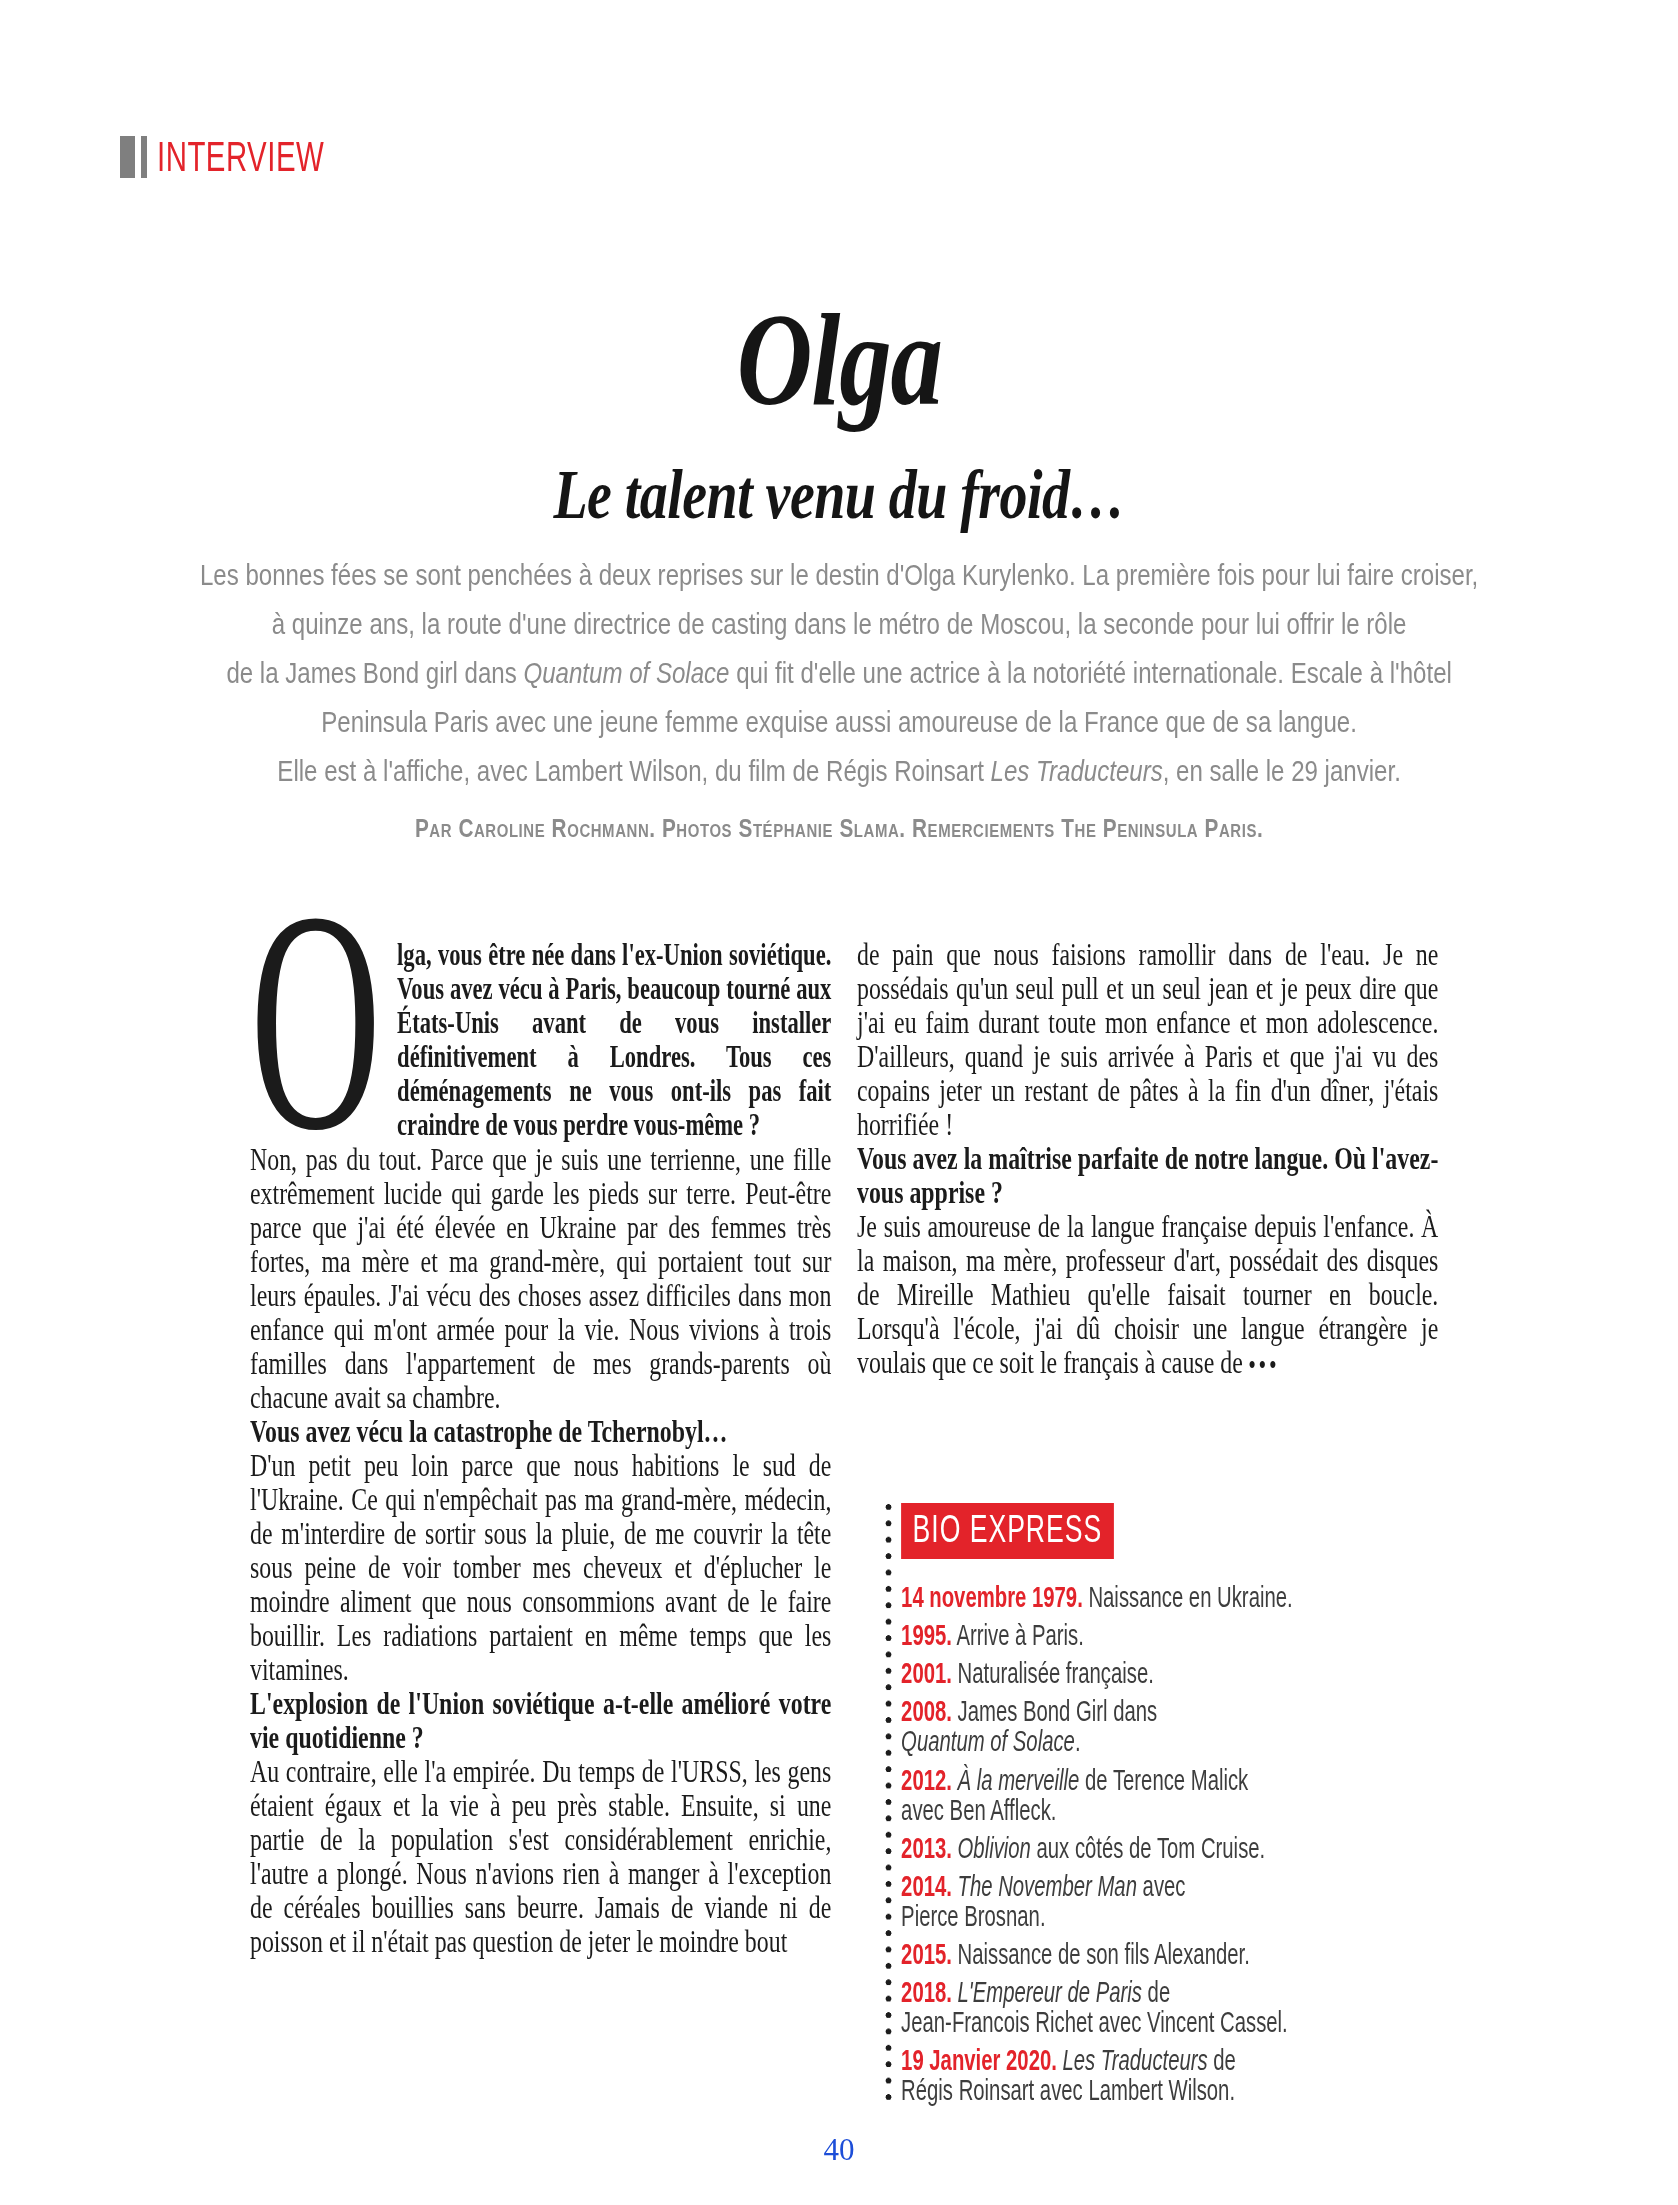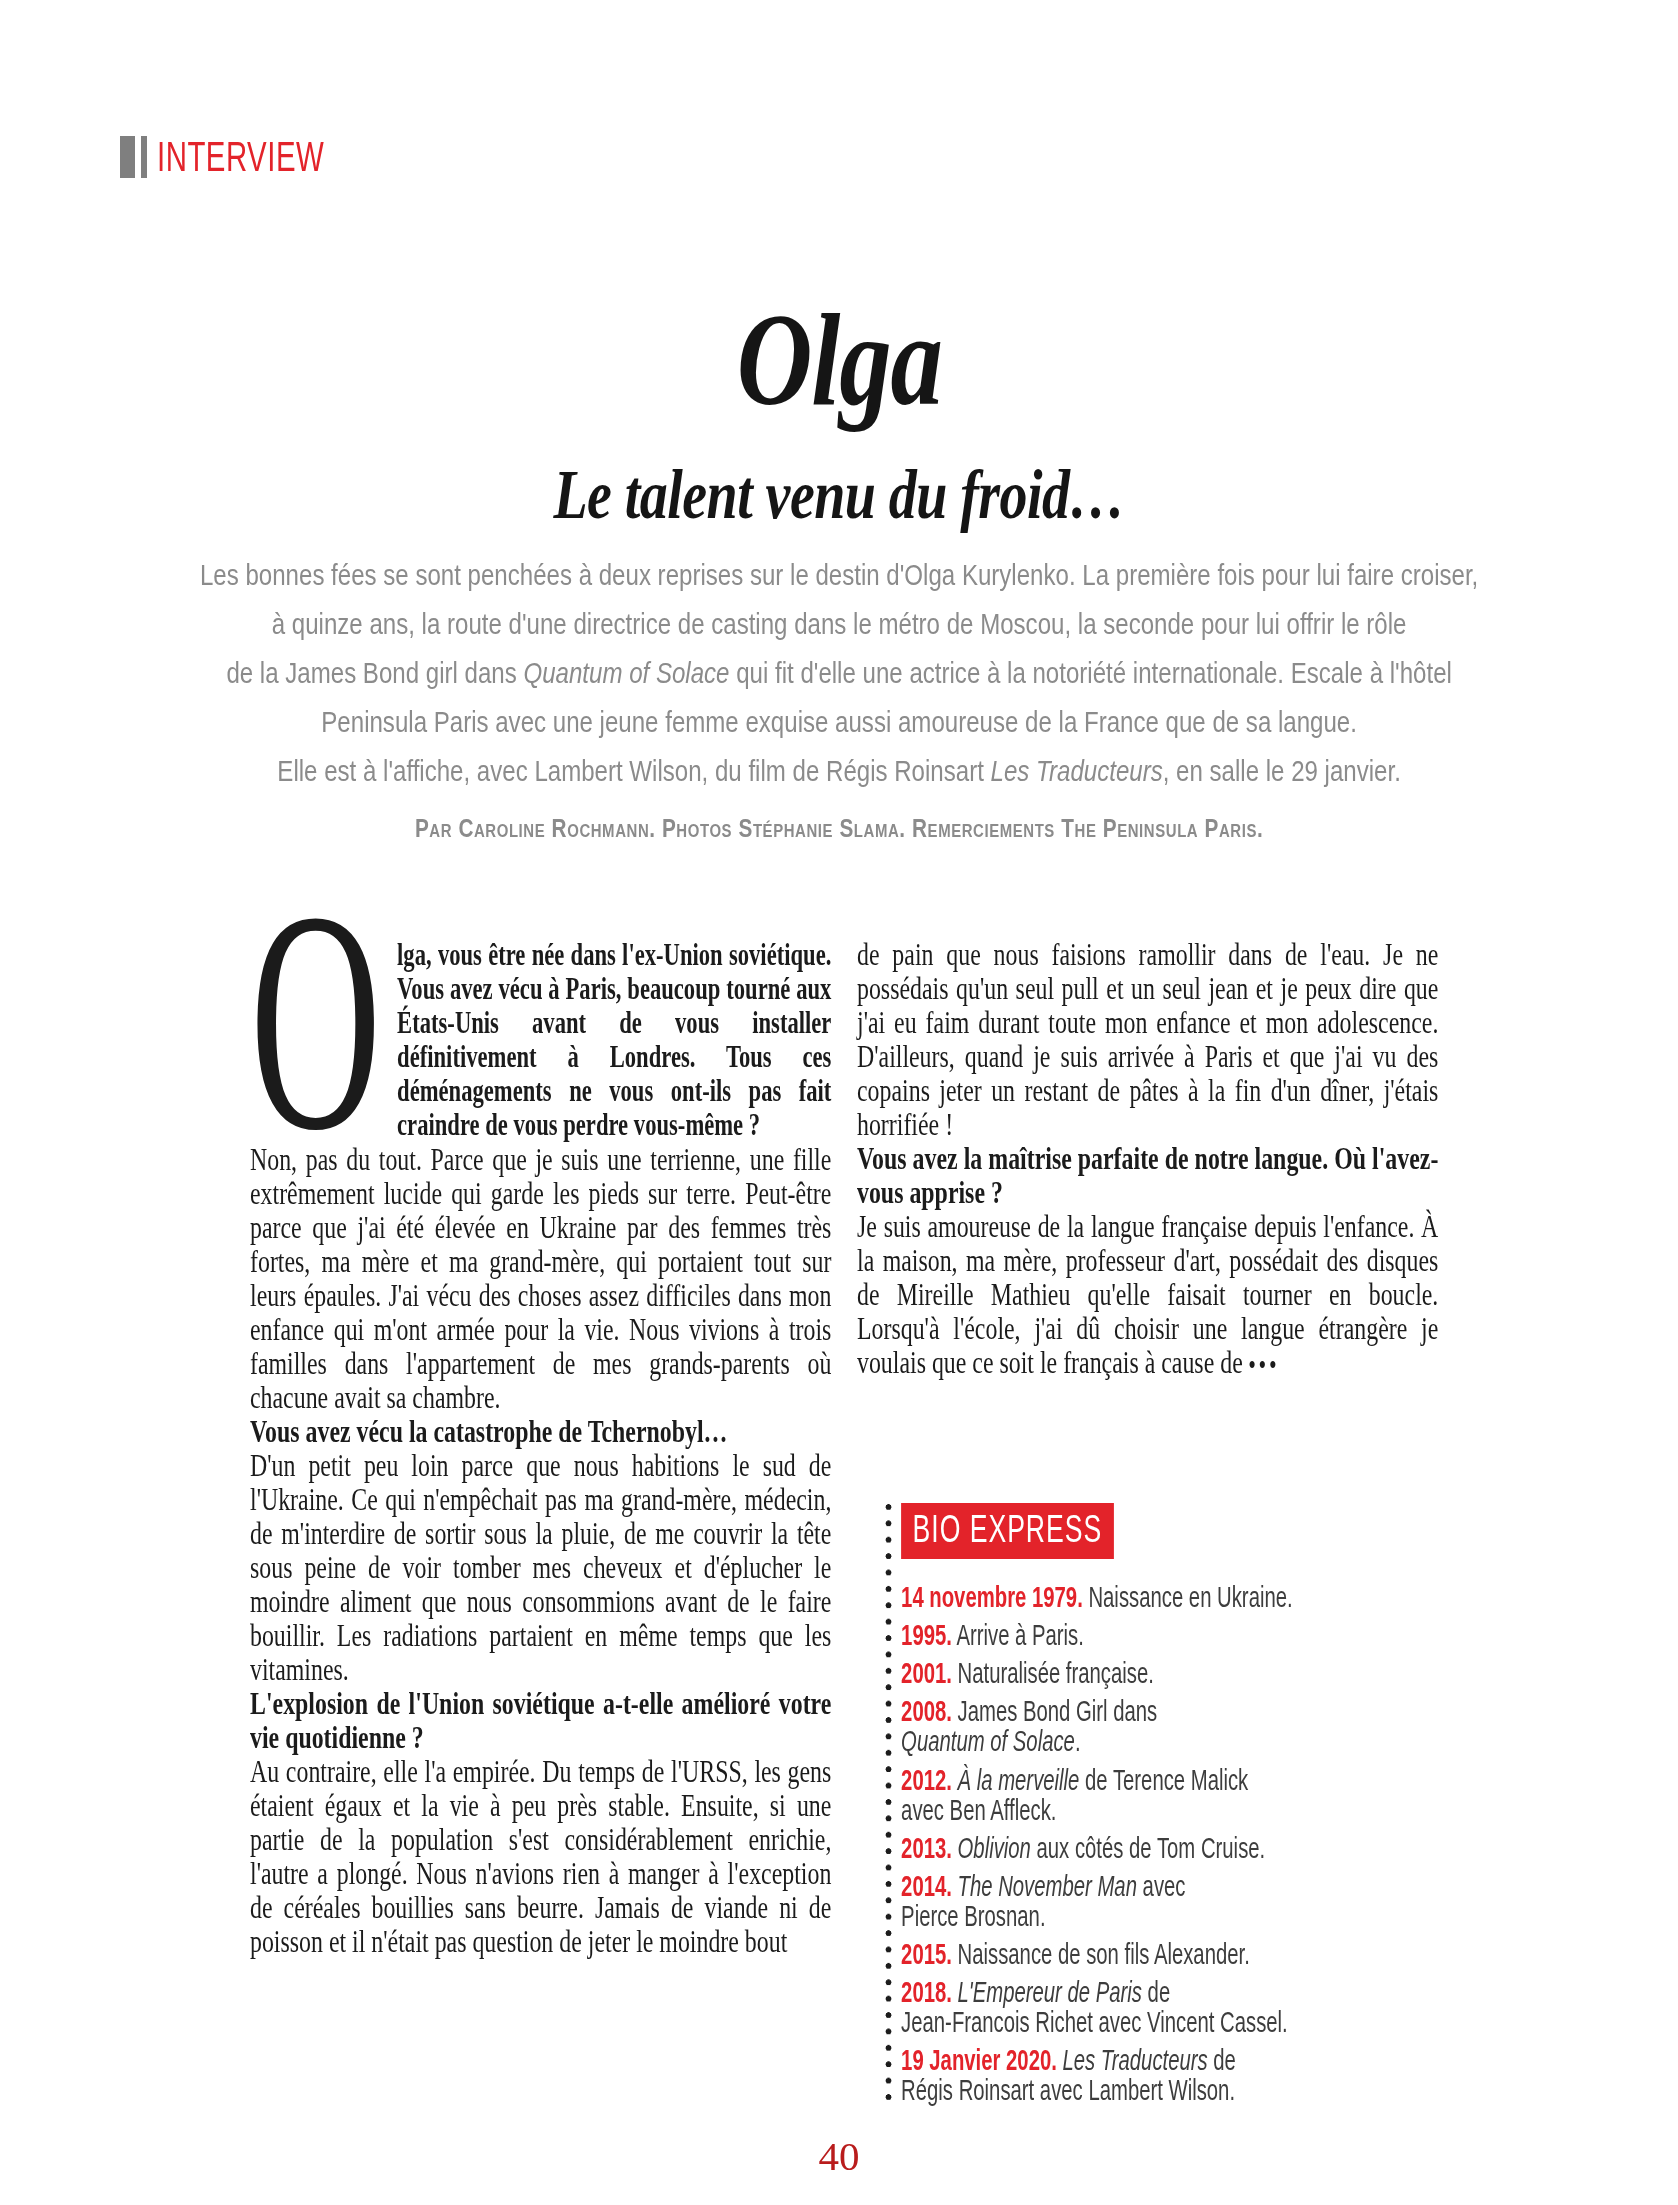--- a/index.html
+++ b/index.html
@@ -100,21 +100,21 @@
     font-weight:400;white-space:nowrap;
   }
   .bio-entries{margin-top:23px;font-size:29px;line-height:30px;color:var(--bio-ink);}
   .bio-entry{margin-bottom:8.2px;}
   .bio-entry strong{color:var(--red);font-weight:bold;}
   .bio-entry i{font-style:italic;}
 
   
   .folio{
     position:absolute;top:2132px;left:0;width:1678px;
-    text-align:center;font-size:41px;color:#b91c1c;
+    text-align:center;font-size:31px;color:#1d4ed8;
   }
 </style>
 </head>
 <body>
 
 <div class="page">
 
   <header class="masthead">
     <span class="bar thick"></span>
     <span class="bar thin"></span>

